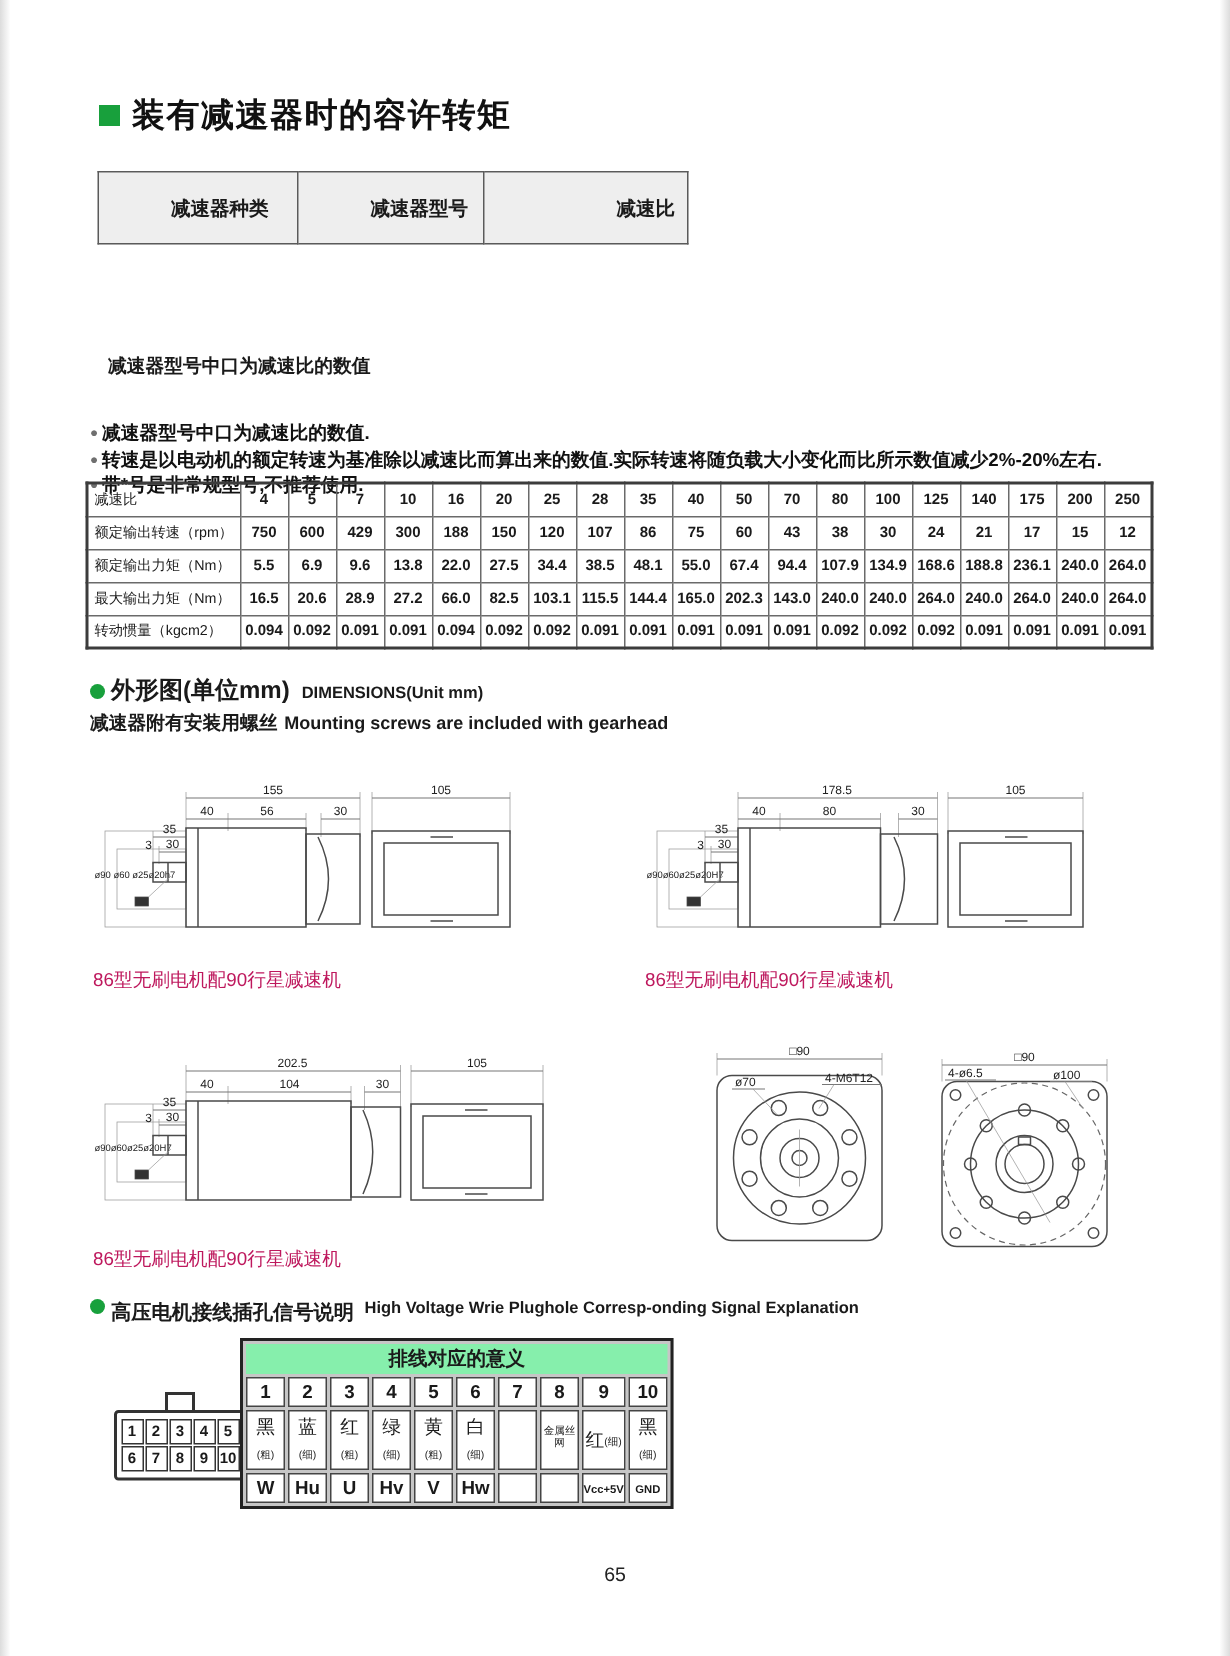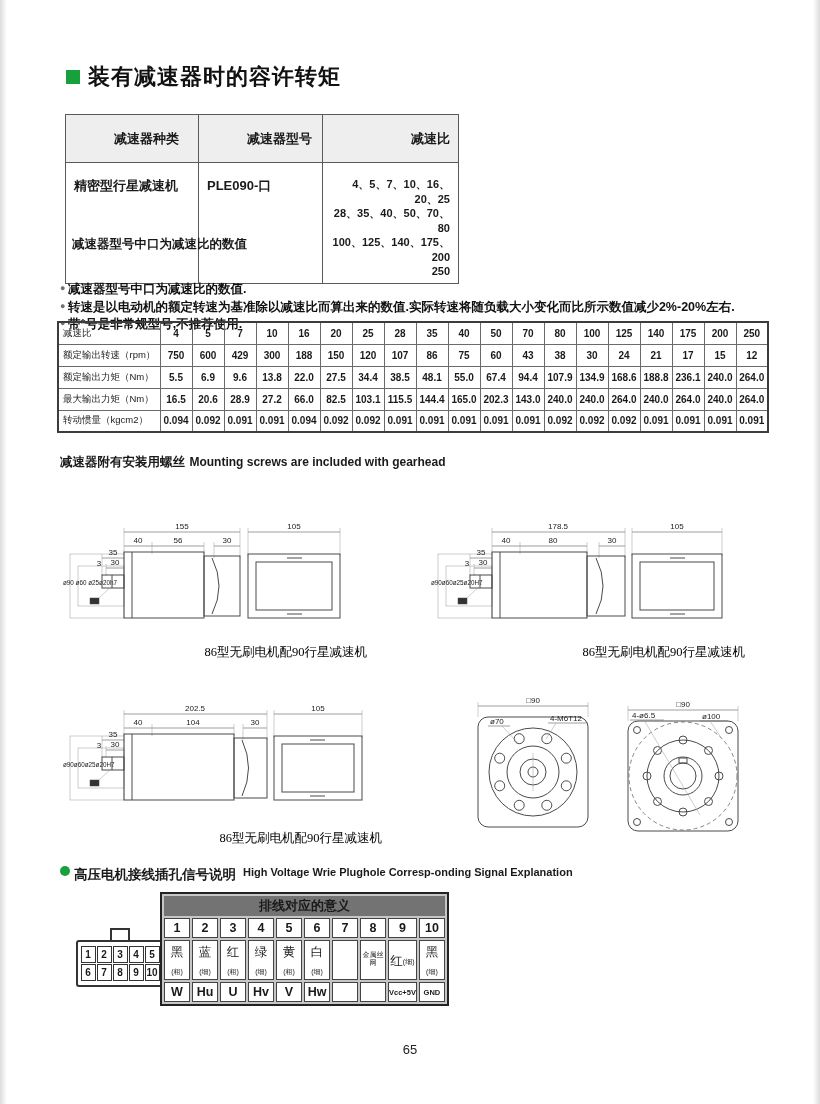--- a/index.html
+++ b/index.html
@@ -53,22 +53,22 @@
   .dim-line2 { margin-top:2px; }
   .dim-sub-zh { font-size:12.5px; font-weight:700; }
   .dim-sub-en { font-size:12px; font-weight:700; }
 
   
   .drawing { position:absolute; }
   .d1 { left:62px;  top:518px; }
   .d2 { left:430px; top:518px; }
   .d3 { left:62px;  top:700px; }
   .d4 { left:438px; top:693px; }
-  .caption { text-align:right; font-family:Liberation Serif, serif; font-size:12.5px;
-    color:#000000; margin-top:4px; }
+  .caption { text-align:left; font-family:Liberation Sans, sans-serif; font-size:12.5px;
+    color:#be185d; margin-top:4px; }
   svg .shape  { stroke:#4a4a4a; fill:none; stroke-width:1; }
   svg .shapeF { stroke:#4a4a4a; fill:#333; stroke-width:0.5; }
   svg .dim    { stroke:#777; stroke-width:0.7; }
   svg .ext    { stroke:#9a9a9a; stroke-width:0.5; fill:none; }
   svg .dash   { stroke:#666; fill:none; stroke-width:0.8; stroke-dasharray:4 3; }
   svg .dtxt   { font-family:"Liberation Sans",sans-serif; font-size:8px; fill:#222; }
   svg .stxt   { font-family:"Liberation Sans",sans-serif; font-size:6.3px; fill:#222; }
 
   
   .wire-head { position:absolute; left:60px; top:866px; display:flex; align-items:flex-start; gap:4px; }
@@ -78,21 +78,21 @@
   .connector { position:absolute; left:76px; top:928px; width:88px; }
   .latch { width:20px; height:12px; border:2px solid #333; margin:0 auto; border-bottom:none; }
   .plug-body { border:2.5px solid #333; border-radius:3px; padding:3px 2px; background:#fff; }
   .plug-row { display:flex; justify-content:center; gap:1px; margin:1px 0; }
   .pin-cell { width:15px; height:17px; border:1.5px solid #333; font-size:10px; font-weight:700;
     display:flex; align-items:center; justify-content:center; }
 
   .wtable { position:absolute; left:160px; top:892px; border-collapse:separate; border-spacing:2px;
     background:#c6c6c6; border:2px solid #222; table-layout:fixed; }
   .wtable td { background:#fff; text-align:center; vertical-align:middle; width:26px; border:1px solid #444; }
-  .wtable .ttl td { font-size:13px; font-weight:700; height:20px; border:none; background:#737373; }
+  .wtable .ttl td { font-size:13px; font-weight:700; height:20px; border:none; background:#86efac; }
   .wtable .wpins td { font-size:12.5px; font-weight:700; height:20px; }
   .wtable .wcolors td { height:40px; }
   .cmain { font-size:12.5px; }
   .cnote { font-size:7px; line-height:8px; display:inline-block; vertical-align:1px; }
   .wtable .wsignals td { font-size:12.5px; font-weight:700; height:20px; }
   .wtable .wsignals td:nth-last-child(-n+2) { font-size:7.5px; }
 
   .page-num { position:absolute; left:0; right:0; top:1042px; text-align:center; font-size:13px; color:#222; }
 </style>
 </head>
@@ -108,33 +108,20 @@
       <span class="title-zh">装有减速器时的容许转矩</span>
     </div>
   </div>
 
   <table class="ghead-table">
     <tbody>
         <tr class="hd">
       <td class="c1">减速器种类</td>
       <td class="c2">减速器型号</td>
       <td class="c3 right">减速比</td>
-    </tr>
-    <tr class="bd">
-      <td>精密型行星减速机</td>
-      <td>PLE090-口</td>
-      <td class="right">
-        <div>
-
-        <div class="ratio-line">4、5、7、10、16、20、25</div>
-              <div class="ratio-line">28、35、40、50、70、80</div>
-              <div class="ratio-line">100、125、140、175、200</div>
-              <div class="ratio-line">250</div>
-            </div>
-      </td>
     </tr>
   </tbody>
     </table>
   <div class="ghead-caption">减速器型号中口为减速比的数值</div>
 
   <div class="notes">
 
   <div class="note">减速器型号中口为减速比的数值.</div>
       <div class="note">转速是以电动机的额定转速为基准除以减速比而算出来的数值.实际转速将随负载大小变化而比所示数值减少2%-20%左右.</div>
       <div class="note">带*号是非常规型号,不推荐使用.</div>
@@ -254,20 +241,25 @@
           <td>0.092</td>
           <td>0.091</td>
           <td>0.091</td>
           <td>0.091</td>
           <td>0.091</td>
         </tr>
   </tbody>
     </table>
 
   <div class="dim-head">
+    <div class="dim-line1">
+      <span class="green-dot"></span>
+      <span class="dim-zh">外形图(单位mm)</span>
+      <span class="dim-en">DIMENSIONS(Unit mm)</span>
+    </div>
     <div class="dim-line2">
       <span class="dim-sub-zh">减速器附有安装用螺丝</span>
       <span class="dim-sub-en">Mounting screws are included with gearhead</span>
     </div>
   </div>
 
   <div class="drawing d1">
     <svg width="305" height="118" viewBox="0 0 305 118">
       <g class="ext">
         <line x1="62" y1="10" x2="62" y2="36"></line>

